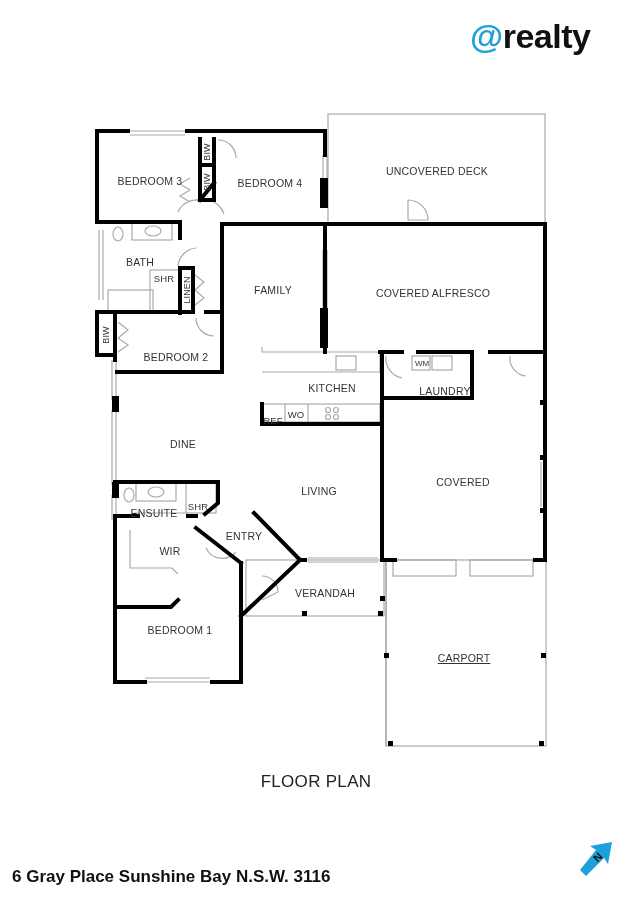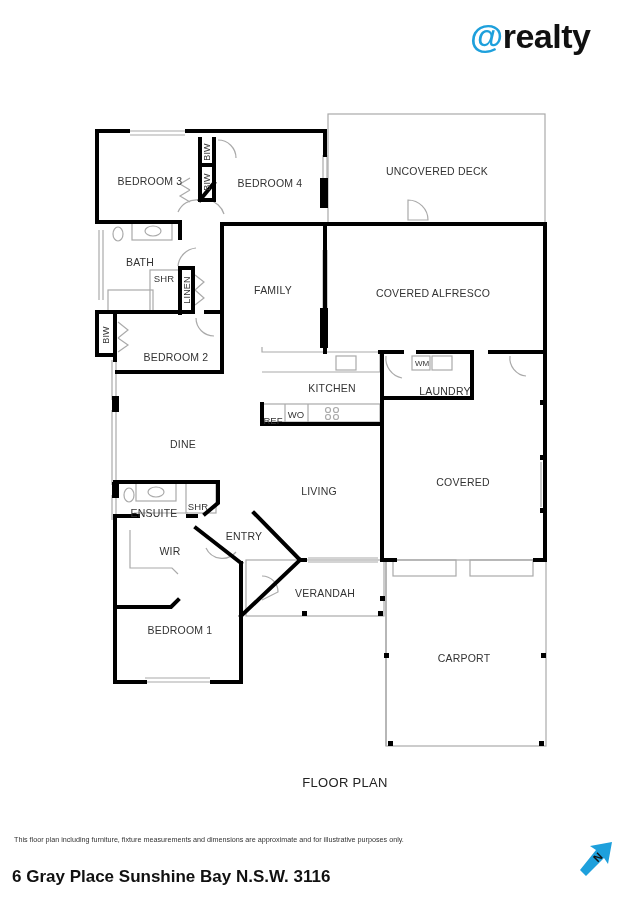--- a/index.html
+++ b/index.html
@@ -8,21 +8,21 @@
   .logo { position: absolute; left: 470px; top: 14px; font-size: 34px; font-weight: bold;
           letter-spacing: -0.5px; line-height: 44px; color: #111; }
   .logo .at { color: #1ea0dc; }
   svg.plan { position: absolute; left: 0; top: 0; }
   .room { position: absolute; font-size: 10.5px; color: #333; white-space: nowrap;
           transform: translate(-50%, -50%); letter-spacing: 0.2px; }
   .room.small { font-size: 9.5px; }
   .vert { transform: translate(-50%, -50%) rotate(-90deg); font-size: 9px; }
   .appl { position: absolute; font-size: 9.5px; color: #333; transform: translate(-50%, -50%); }
   .title { position: absolute; left: 316px; top: 782px; transform: translate(-50%, -50%);
-           font-size: 13px; color: #222; letter-spacing: 0.3px; margin-left: 29px; }
+           font-size: 17px; color: #222; letter-spacing: 0.3px; }
   .disclaimer { position: absolute; left: 14px; top: 835px; font-size: 7.2px; line-height: 9.8px; color: #333; }
   .disclaimer div { white-space: nowrap; }
   .address { position: absolute; left: 12px; top: 867px; font-size: 17px; font-weight: bold; color: #111; }
   .compass { position: absolute; left: 578px; top: 840px; width: 36px; height: 36px; }
 </style>
 </head>
 <body>
 
 <div class="logo"><span class="at">@</span><span>realty</span></div>
 
@@ -185,34 +185,33 @@
 <div class="room" style="left:445px;top:383px;margin-top:8px;">LAUNDRY</div>
 <div class="room" style="left:183px;top:444px;">DINE</div>
 <div class="room" style="left:463px;top:482px;">COVERED</div>
 <div class="room" style="left:319px;top:491px;">LIVING</div>
 <div class="room" style="left:154px;top:513px;">ENSUITE</div>
 <div class="room small" style="left:198px;top:506px;">SHR</div>
 <div class="room" style="left:170px;top:551px;">WIR</div>
 <div class="room" style="left:244px;top:536px;">ENTRY</div>
 <div class="room" style="left:325px;top:593px;">VERANDAH</div>
 <div class="room" style="left:180px;top:630px;">BEDROOM 1</div>
-<div class="room" style="left:464px;top:658px;">CARPORT</div>
+<div class="room" style="left:464px;top:658px;text-decoration:underline;">CARPORT</div>
 
 <div class="room vert" style="left:207px;top:152px;">BIW</div>
 <div class="room vert" style="left:207px;top:182px;">BIW</div>
 <div class="room vert" style="left:106px;top:335px;">BIW</div>
 
 <div class="appl" style="left:273px;top:420px;">REF</div>
 <div class="appl" style="left:296px;top:414px;">WO</div>
 <div class="appl" style="left:422px;top:363px;font-size:8px;">WM</div>
 
 <div class="title">FLOOR PLAN</div>
 
 <div class="disclaimer">
-  <div>This floor plan including furniture, fixture measurements and dimensions are approximate and for illustrative purposes only.</div>
 </div>
 
 <div class="address">6 Gray Place Sunshine Bay N.S.W. 3116</div>
 
 <svg class="compass" viewBox="0 0 36 36" xmlns="http://www.w3.org/2000/svg">
   <polygon points="2,30 8,36 26,18 30,24 34,2 12,6 18,10" fill="#1ea0dc"></polygon>
   <text x="17" y="24" font-size="11" font-weight="bold" fill="#111" transform="rotate(-45 17 20)" font-family="Liberation Sans, sans-serif">N</text>
 </svg>
 
 </body></html>

